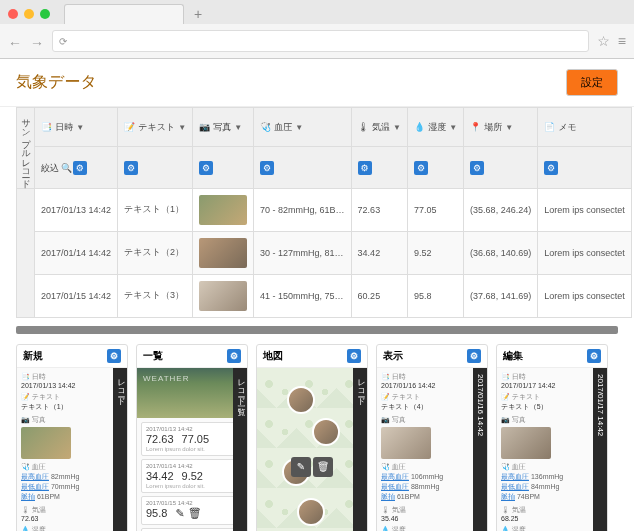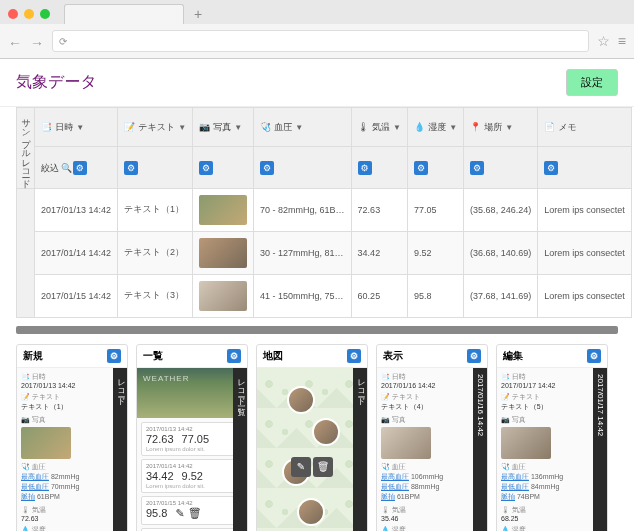--- a/index.html
+++ b/index.html
@@ -9,23 +9,23 @@
 .traffic { display: flex; gap: 6px; margin-right: 8px; }
 .dot { width: 10px; height: 10px; border-radius: 50%; }
 .red { background: #ff5f57; } .yellow { background: #ffbd2e; } .green { background: #28c840; }
 .tab { background: #f5f5f5; width: 120px; height: 20px; border-radius: 3px 3px 0 0; border: 1px solid #ccc; border-bottom: none; }
 .plus { color: #888; font-size: 14px; margin-left: 4px; }
 .addr-bar { display: flex; align-items: center; padding: 6px 8px; gap: 8px; background: #f5f5f5; }
 .nav-arrows { color: #999; font-size: 14px; display: flex; gap: 8px; }
 .url-field { flex: 1; height: 22px; background: #fff; border: 1px solid #ddd; border-radius: 3px; display: flex; align-items: center; padding: 0 6px; color: #999; }
 .star, .menu-icon { color: #999; font-size: 14px; }
 .page-header { display: flex; align-items: center; justify-content: space-between; padding: 10px 16px; border-bottom: 1px solid #eee; }
-.page-title { font-size: 16px; font-weight: 400; color: #701a75; text-align: right; }
+.page-title { font-size: 16px; font-weight: 400; color: #a16207; text-align: right; }
 .header-actions { display: flex; gap: 6px; }
-.btn { padding: 5px 14px; border: 1px solid #ccc; border-radius: 3px; font-size: 11px; cursor: pointer; background: #86efac; }
+.btn { padding: 5px 14px; border: 1px solid #ccc; border-radius: 3px; font-size: 11px; cursor: pointer; background: #f97316; }
 .btn-primary { background: #2b7cd3; color: #fff; border-color: #2b7cd3; }
 .table-wrap { padding: 0 16px 8px; }
 table { width: 100%; border-collapse: collapse; font-size: 9px; }
 th { background: #f0f0f0; border: 1px solid #ddd; padding: 4px 6px; text-align: left; color: #444; font-weight: 500; white-space: nowrap; }
 th .th-inner { display: flex; align-items: center; gap: 3px; }
 .dd { color: #666; font-size: 8px; }
 .gear-btn { background: #2b7cd3; color: #fff; width: 14px; height: 14px; display: inline-flex; align-items: center; justify-content: center; border-radius: 2px; font-size: 9px; margin-left: auto; }
 td { border: 1px solid #ddd; padding: 6px; color: #555; white-space: nowrap; overflow: hidden; }
 tr.alt { background: #f9f9f9; }
 .side-label { writing-mode: vertical-rl; background: #f0f0f0; padding: 4px 2px; font-size: 9px; color: #555; }

